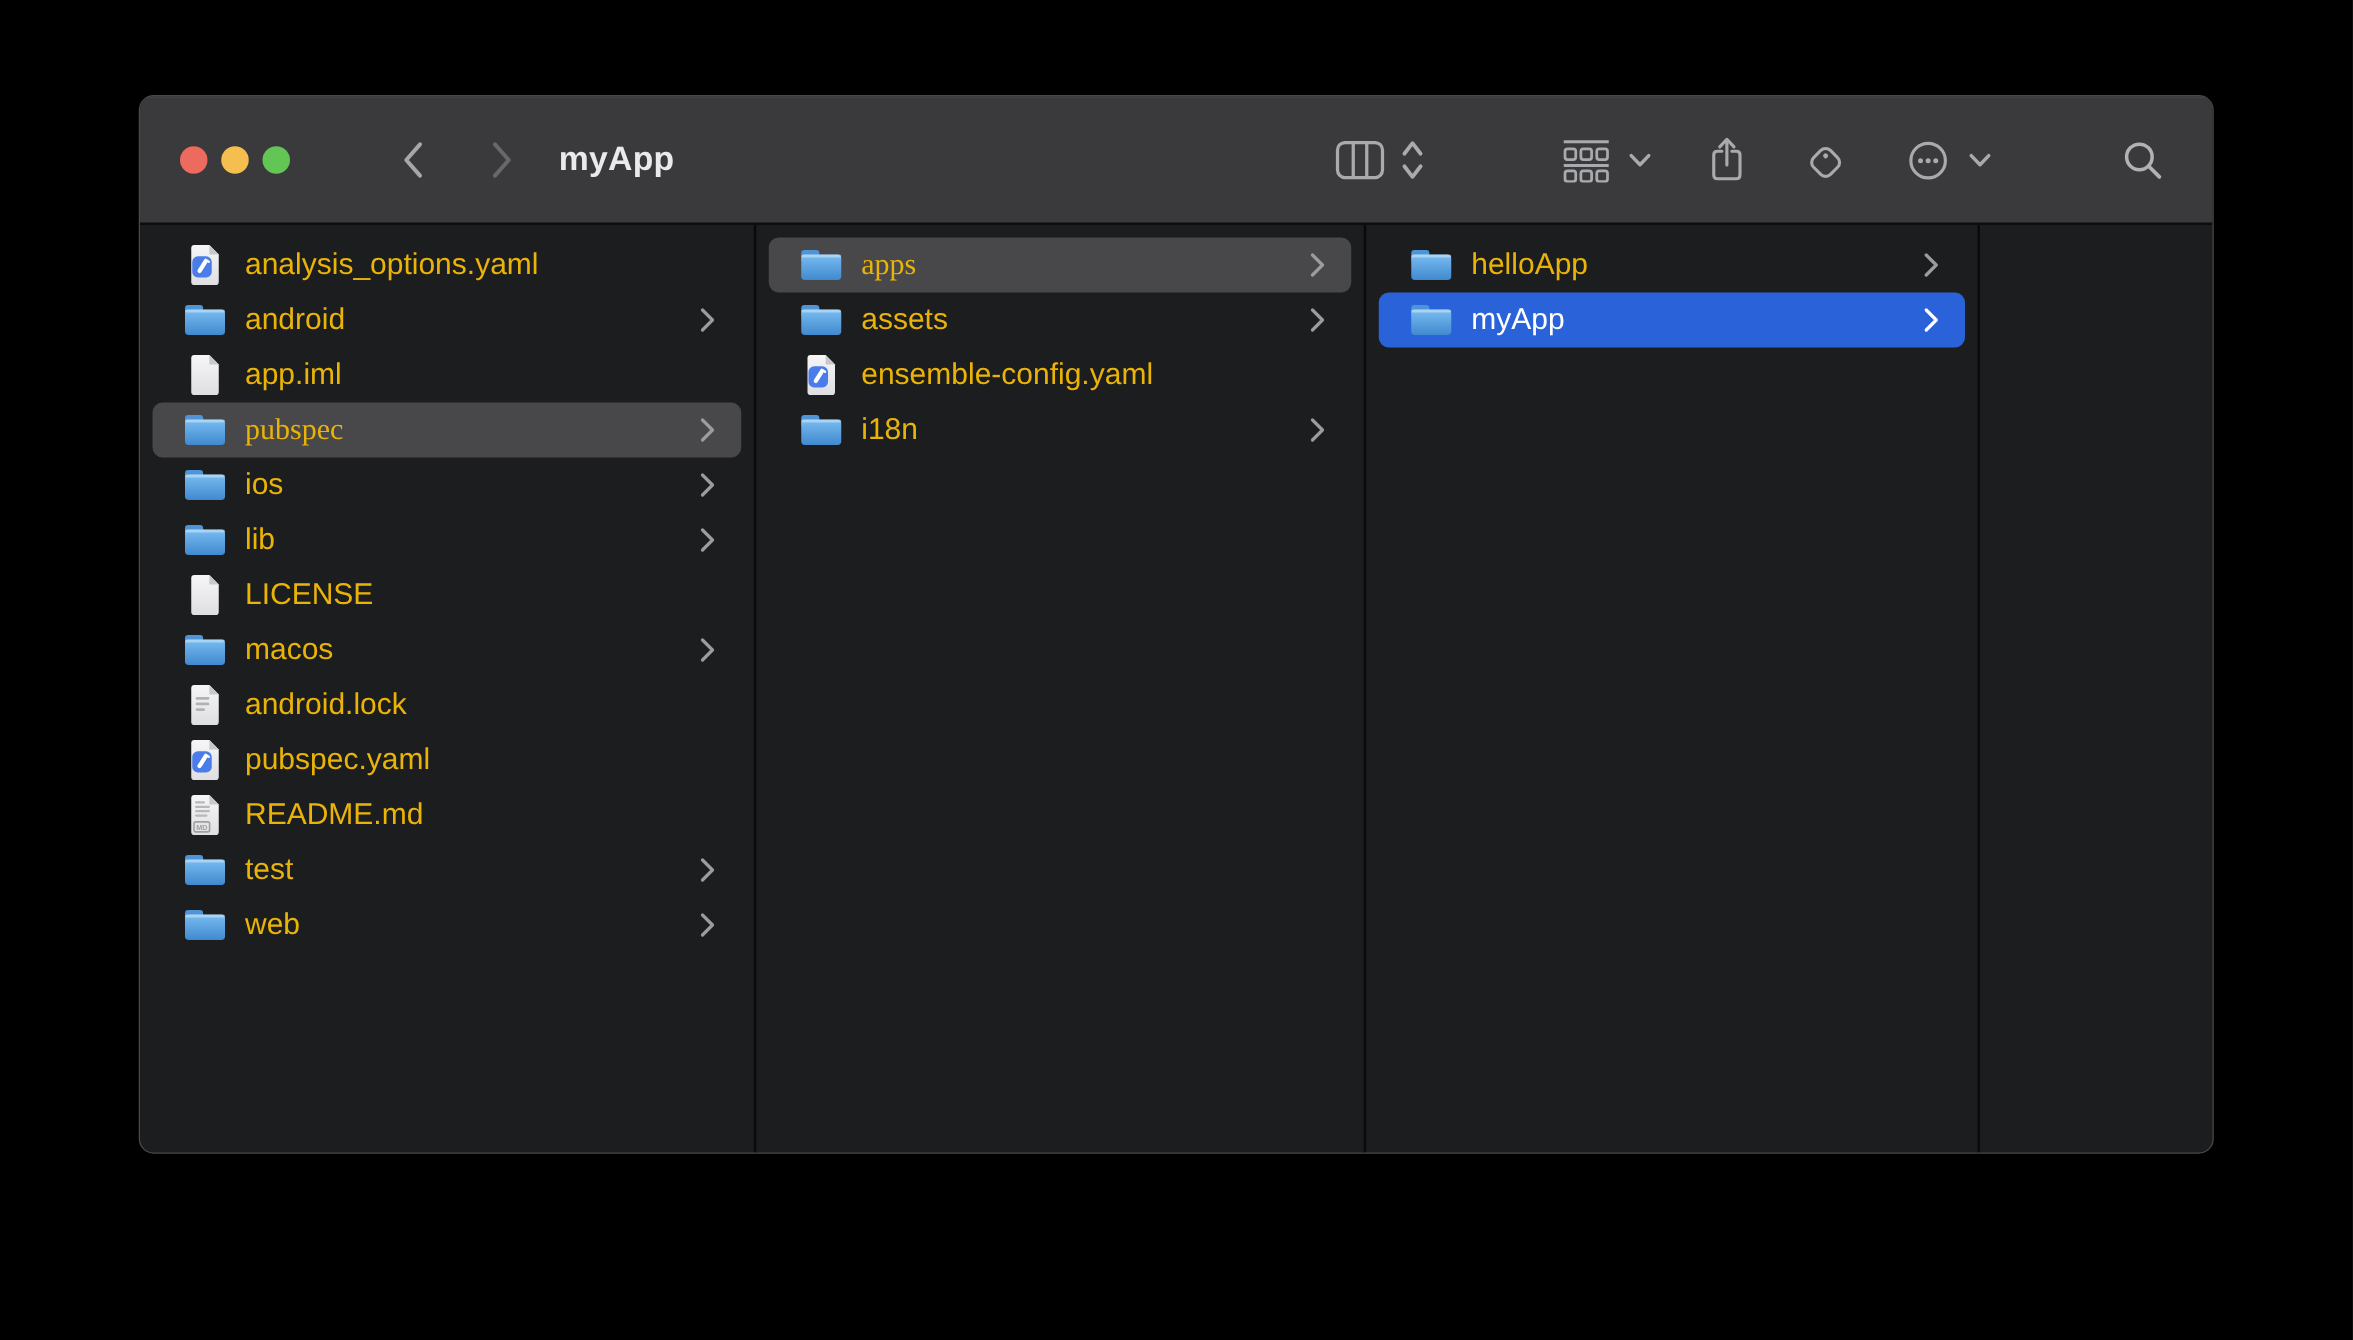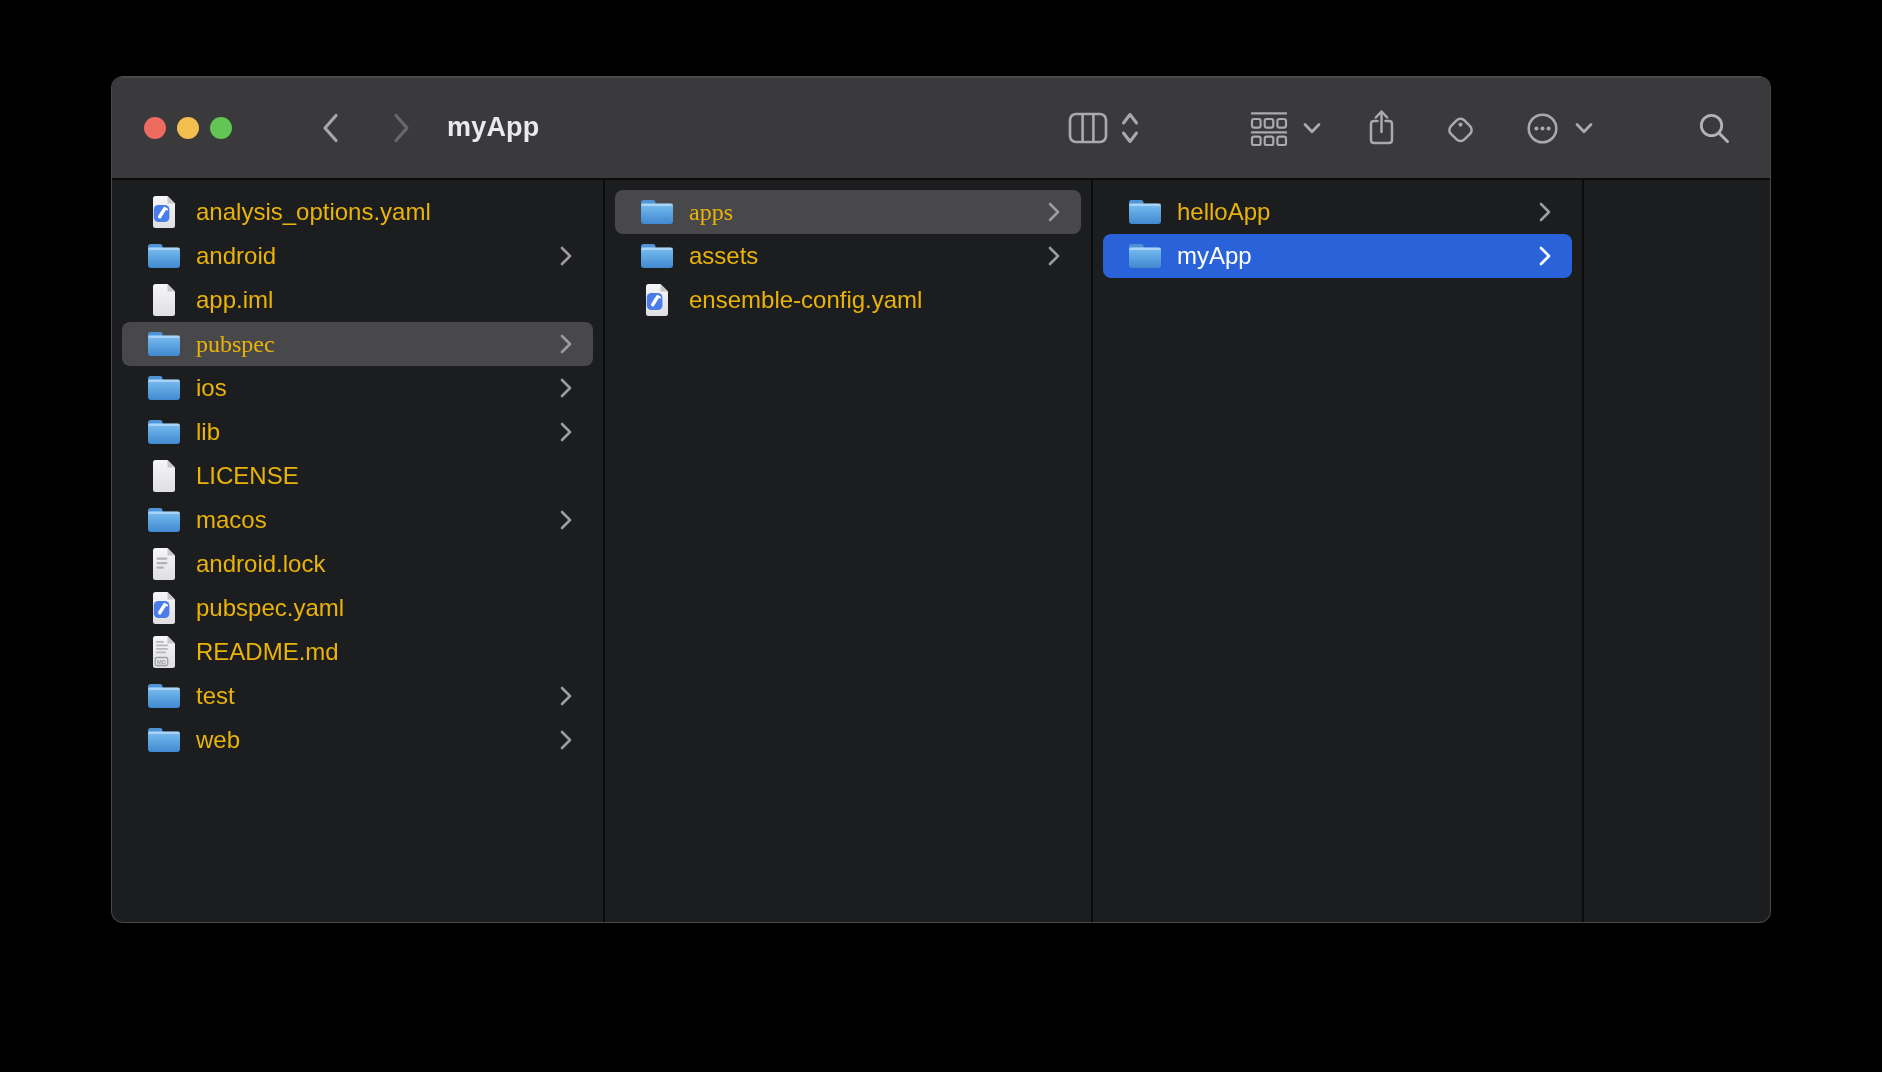--- a/index.html
+++ b/index.html
@@ -374,20 +374,35 @@
               <path d="M17.5 2 L25 9.5 H17.5 Z" fill="#c7c8cc"></path>
               <rect x="3.8" y="11" width="15.6" height="17" rx="4.5" fill="#4b7dea"></rect>
               <g transform="rotate(32 11.6 19.5)">
                 <rect x="10" y="13" width="3.4" height="12" rx="1.7" fill="#fff"></rect>
                 <rect x="10" y="12.2" width="5" height="2" rx="1" fill="#fff"></rect>
               </g>
             </svg>
           </span>
           <span class="label">ensemble-config.yaml</span>
         </div>
+        <div class="row">
+          <span class="icon">
+            <svg width="36" height="30" viewBox="0 0 36 30">
+              <rect x="2" y="3" width="14.5" height="10" rx="2.5" fill="#4e94d6"></rect>
+              <rect x="2" y="6.5" width="32" height="20.5" rx="3" fill="url(#folderG)"></rect>
+              <rect x="2" y="6.5" width="32" height="2.4" rx="1.2" fill="rgba(255,255,255,0.38)"></rect>
+            </svg>
+          </span>
+          <span class="label">i18n</span>
+          <span class="chev">
+            <svg width="14" height="22" viewBox="0 0 14 22">
+              <path d="M3 3 L11 11 L3 19" fill="none" stroke="currentColor" stroke-width="2.6" stroke-linecap="round" stroke-linejoin="round"></path>
+            </svg>
+          </span>
+        </div>
       </div>
     <div class="col col3 divided">
         <div class="row">
           <span class="icon">
             <svg width="36" height="30" viewBox="0 0 36 30">
               <rect x="2" y="3" width="14.5" height="10" rx="2.5" fill="#4e94d6"></rect>
               <rect x="2" y="6.5" width="32" height="20.5" rx="3" fill="url(#folderG)"></rect>
               <rect x="2" y="6.5" width="32" height="2.4" rx="1.2" fill="rgba(255,255,255,0.38)"></rect>
             </svg>
           </span>

